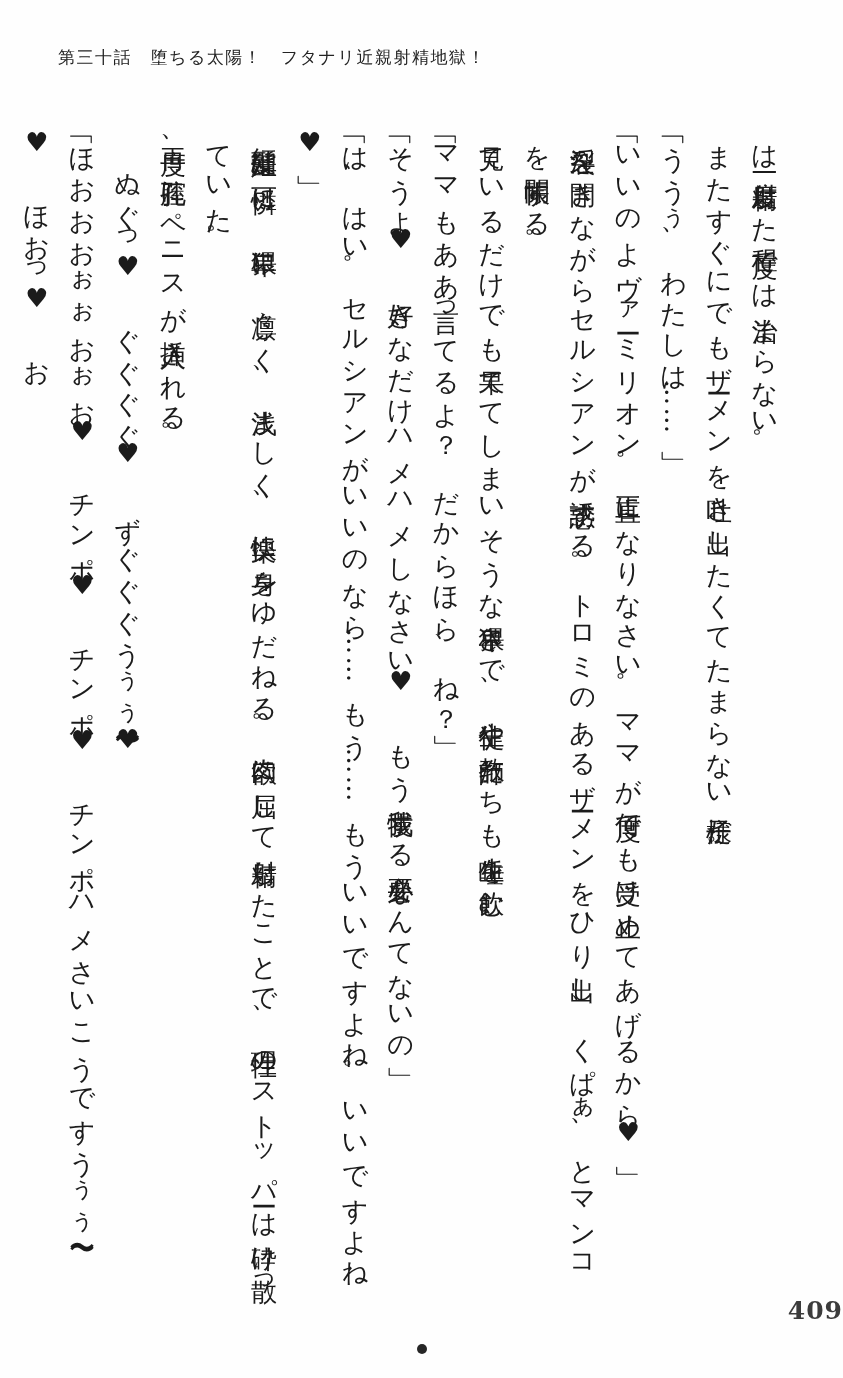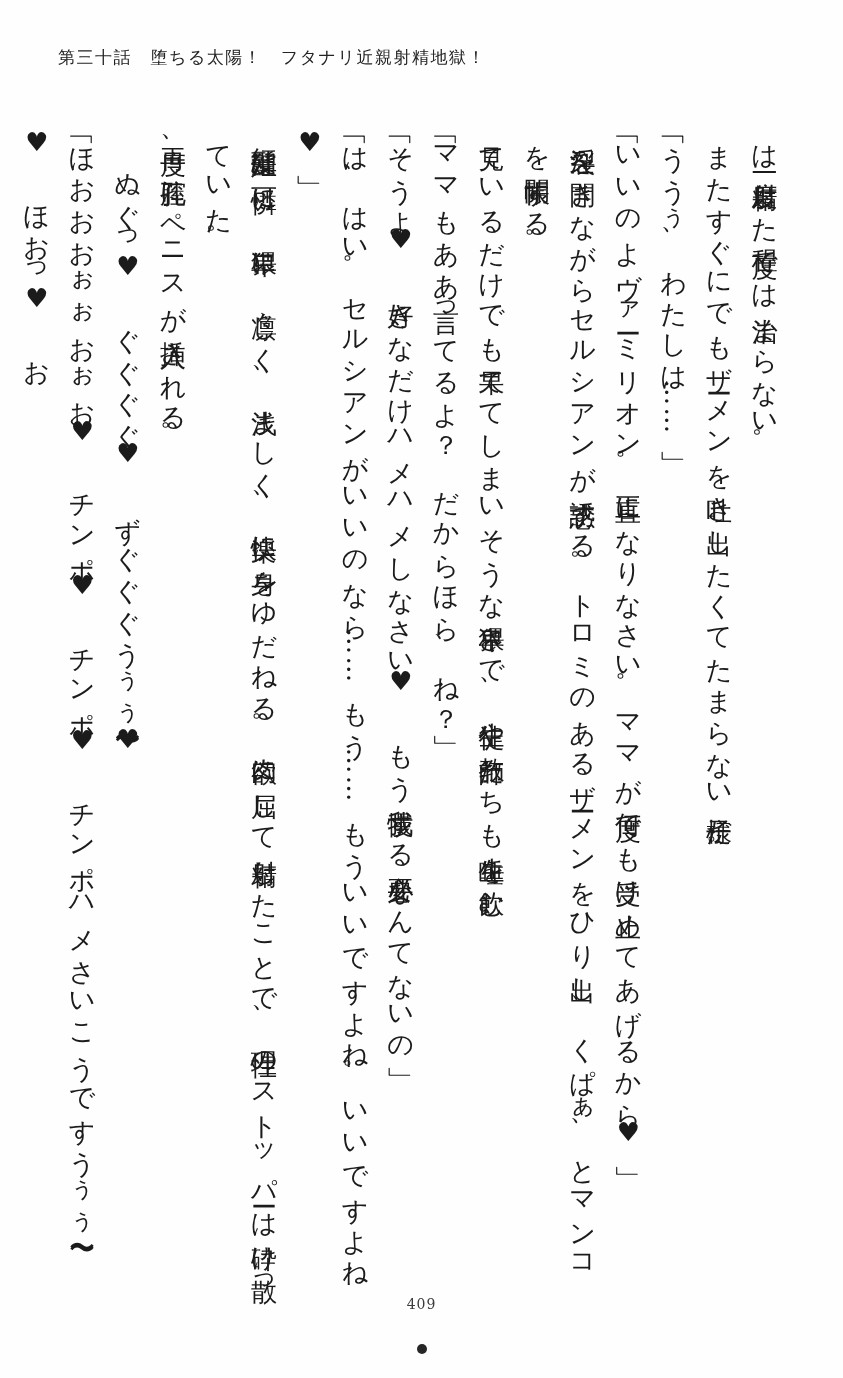--- a/index.html
+++ b/index.html
@@ -39,24 +39,25 @@
   }
   .body-text p {
     margin: 0;
     padding: 0;
   }
   .page-number {
     position: absolute;
     top: 1296px;
     left: 0;
     width: 100%;
-    text-align: center;
-    font-size: 14px;
+    text-align: right;
+    font-size: 25px;
     letter-spacing: 1px;
     color: #3c3c3c;
+    font-weight: bold;
   }
   .page-marker-dot {
     position: absolute;
     top: 1344px;
     left: 50%;
     margin-left: -5px;
     width: 10px;
     height: 10px;
     border-radius: 50%;
     background: #262626;

